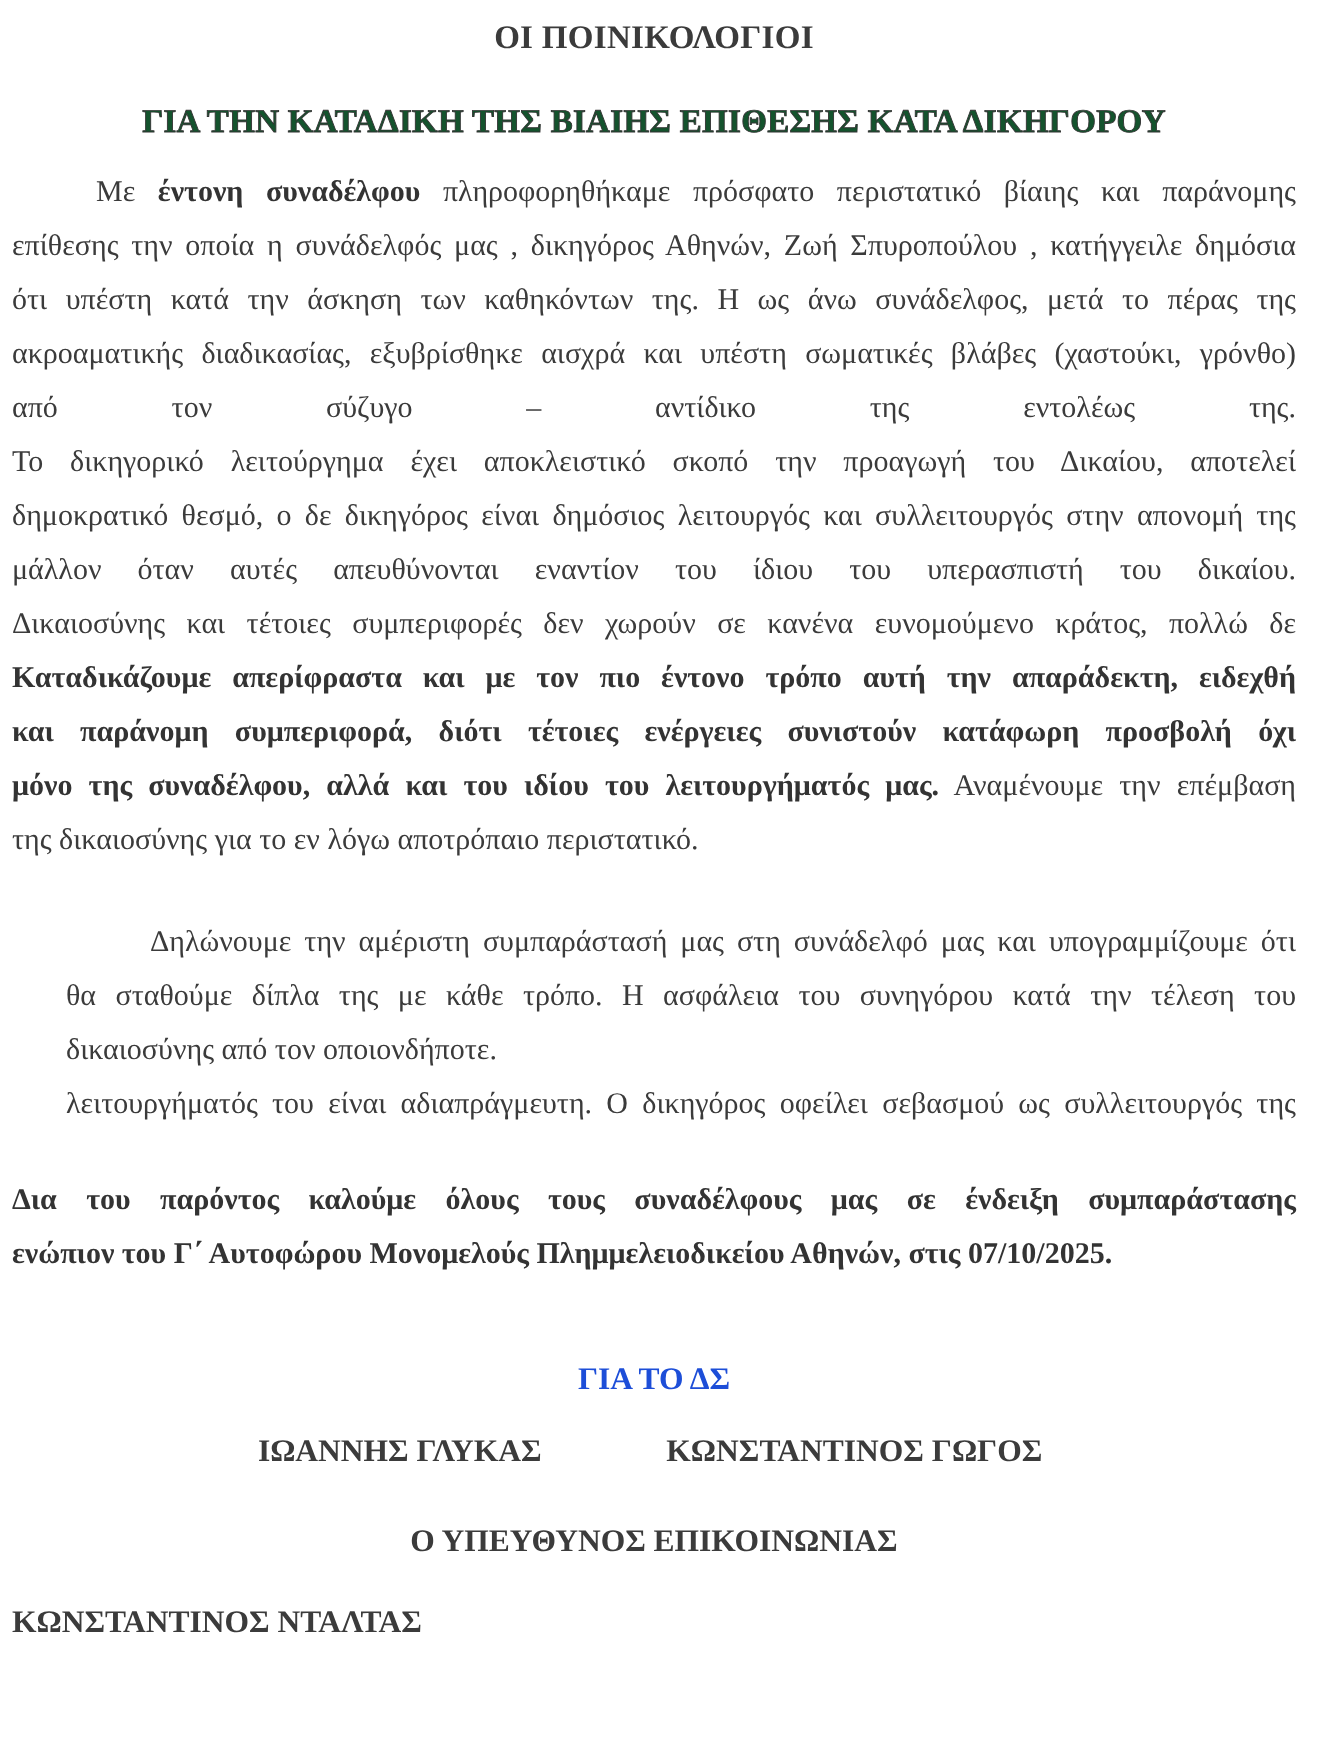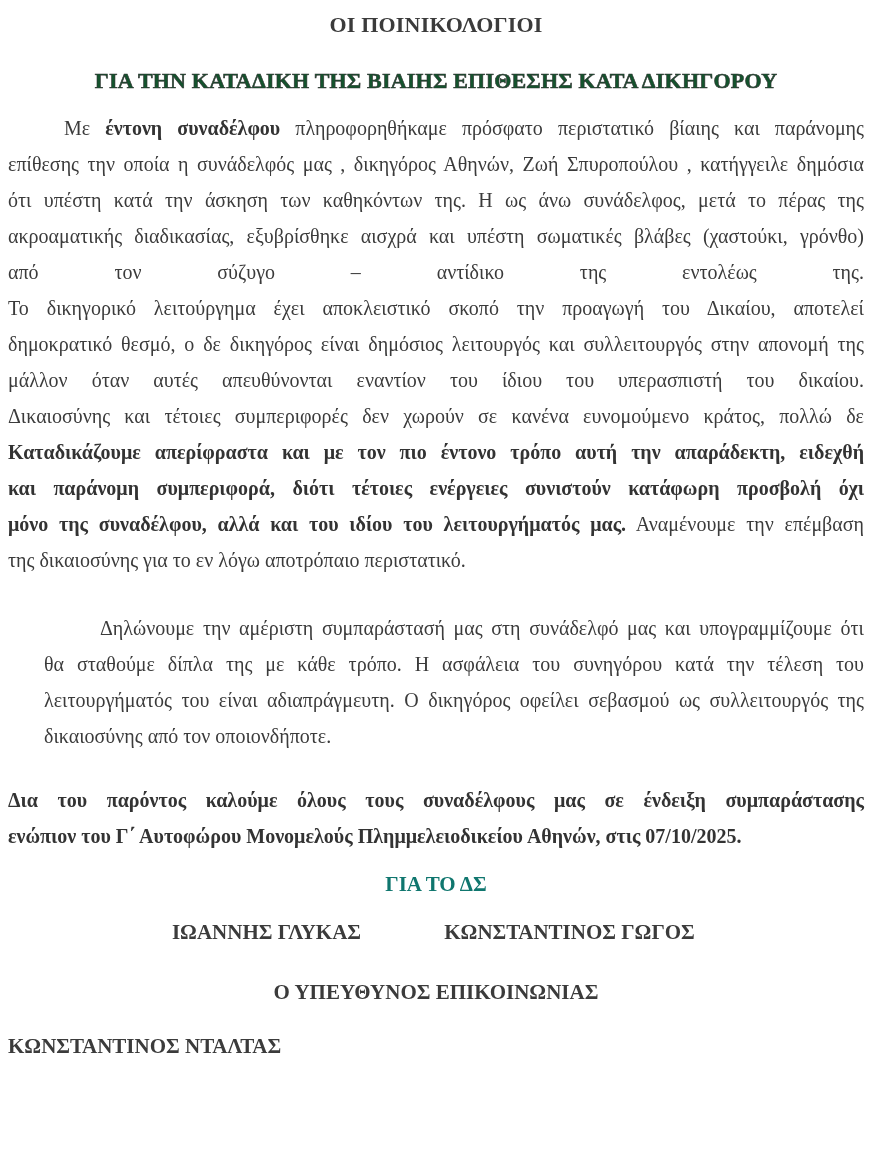--- a/index.html
+++ b/index.html
@@ -35,26 +35,26 @@
     text-align: justify;
     text-align-last: justify;
     text-justify: inter-word;
   }
   .line.no-stretch { text-align-last: left; }
   .line.indent { text-indent: 56px; }
   .bold { font-weight: 700; color: #333333; }
 
   
   .for-board {
-    margin-top: 18px;
+    margin-top: 53px;
     text-align: center;
     font-weight: 700;
     font-size: 21px;
     line-height: 24px;
-    color: #0f766e;
+    color: #1d4ed8;
   }
   .sig-row {
     position: relative;
     height: 24px;
     font-weight: 700;
     font-size: 21px;
     line-height: 24px;
   }
   .sig-row.roles { margin-top: 34px; }
   .sig-row.names { margin-top: 24px; }
@@ -103,22 +103,22 @@
         <div class="line"><span>μάλλον όταν αυτές απευθύνονται εναντίον του ίδιου του υπερασπιστή του δικαίου.</span></div>
         <div class="line"><span>Δικαιοσύνης και τέτοιες συμπεριφορές δεν χωρούν σε κανένα ευνομούμενο κράτος, πολλώ δε</span></div>
         <div class="line"><span class="bold">Καταδικάζουμε απερίφραστα και με τον πιο έντονο τρόπο αυτή την απαράδεκτη, ειδεχθή</span></div>
         <div class="line"><span class="bold">και παράνομη συμπεριφορά, διότι τέτοιες ενέργειες συνιστούν κατάφωρη προσβολή όχι</span></div>
         <div class="line"><span class="bold">μόνο της συναδέλφου, αλλά και του ιδίου του λειτουργήματός μας.</span><span> Αναμένουμε την επέμβαση</span></div>
         <div class="line no-stretch"><span>της δικαιοσύνης για το εν λόγω αποτρόπαιο περιστατικό.</span></div>
       </div>
       <div class="para p2">
         <div class="line indent"><span>Δηλώνουμε την αμέριστη συμπαράστασή μας στη συνάδελφό μας και υπογραμμίζουμε ότι</span></div>
         <div class="line"><span>θα σταθούμε δίπλα της με κάθε τρόπο. Η ασφάλεια του συνηγόρου κατά την τέλεση του</span></div>
+        <div class="line no-stretch"><span>δικαιοσύνης από τον οποιονδήποτε.</span></div>
         <div class="line"><span>λειτουργήματός του είναι αδιαπράγμευτη. Ο δικηγόρος οφείλει σεβασμού ως συλλειτουργός της</span></div>
-        <div class="line no-stretch"><span>δικαιοσύνης από τον οποιονδήποτε.</span></div>
       </div>
       <div class="para p3">
         <div class="line"><span class="bold">Δια του παρόντος καλούμε όλους τους συναδέλφους μας σε ένδειξη συμπαράστασης</span></div>
         <div class="line no-stretch"><span class="bold">ενώπιον του Γ΄ Αυτοφώρου Μονομελούς Πλημμελειοδικείου Αθηνών, στις 07/10/2025.</span></div>
       </div>
     </div>
 
   <div class="for-board">ΓΙΑ ΤΟ ΔΣ</div>
 
 

